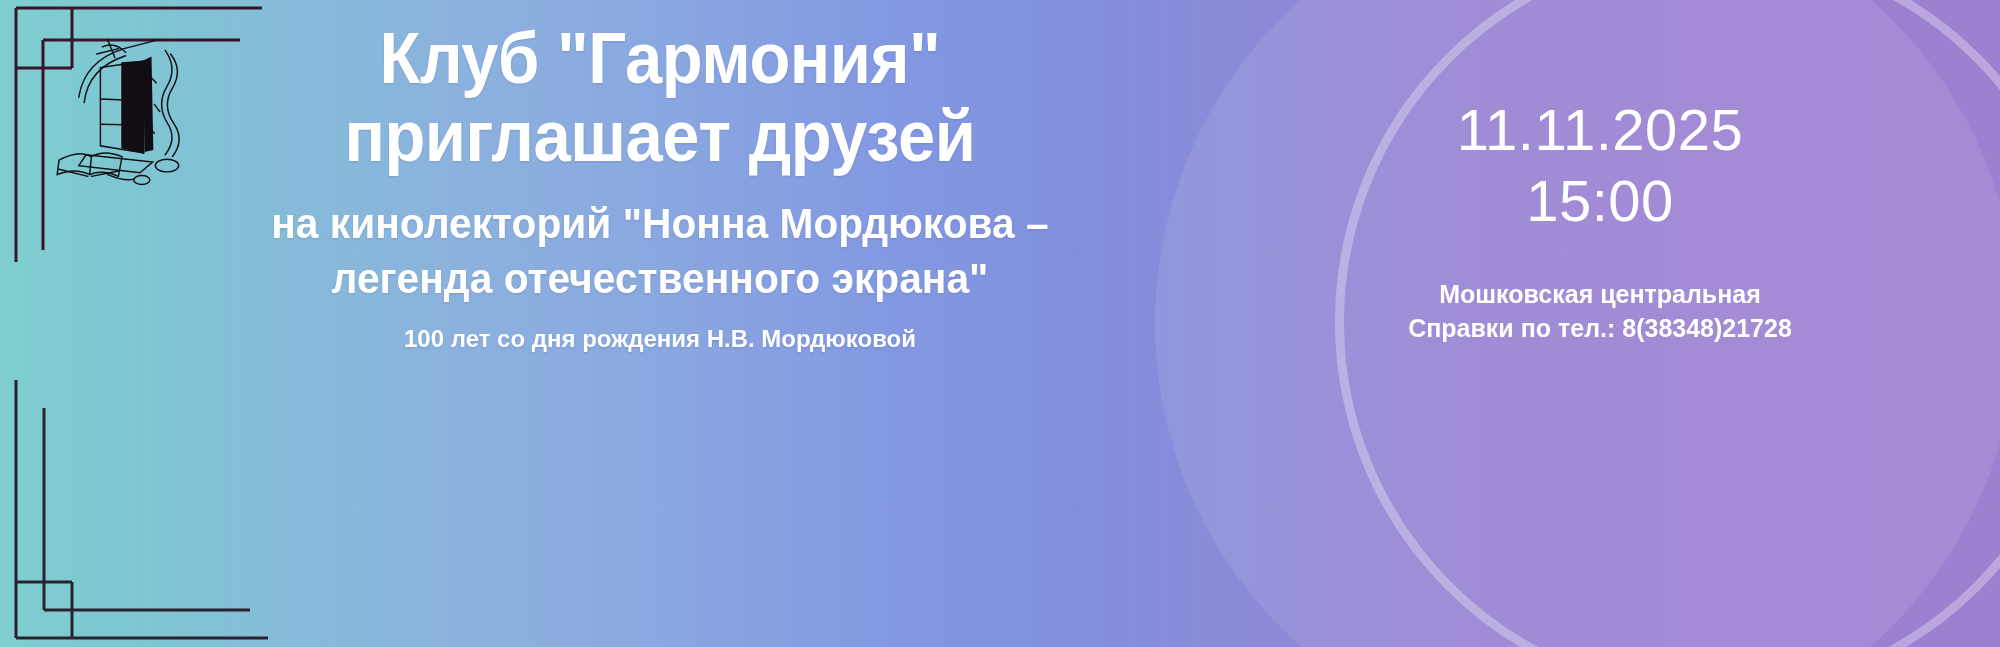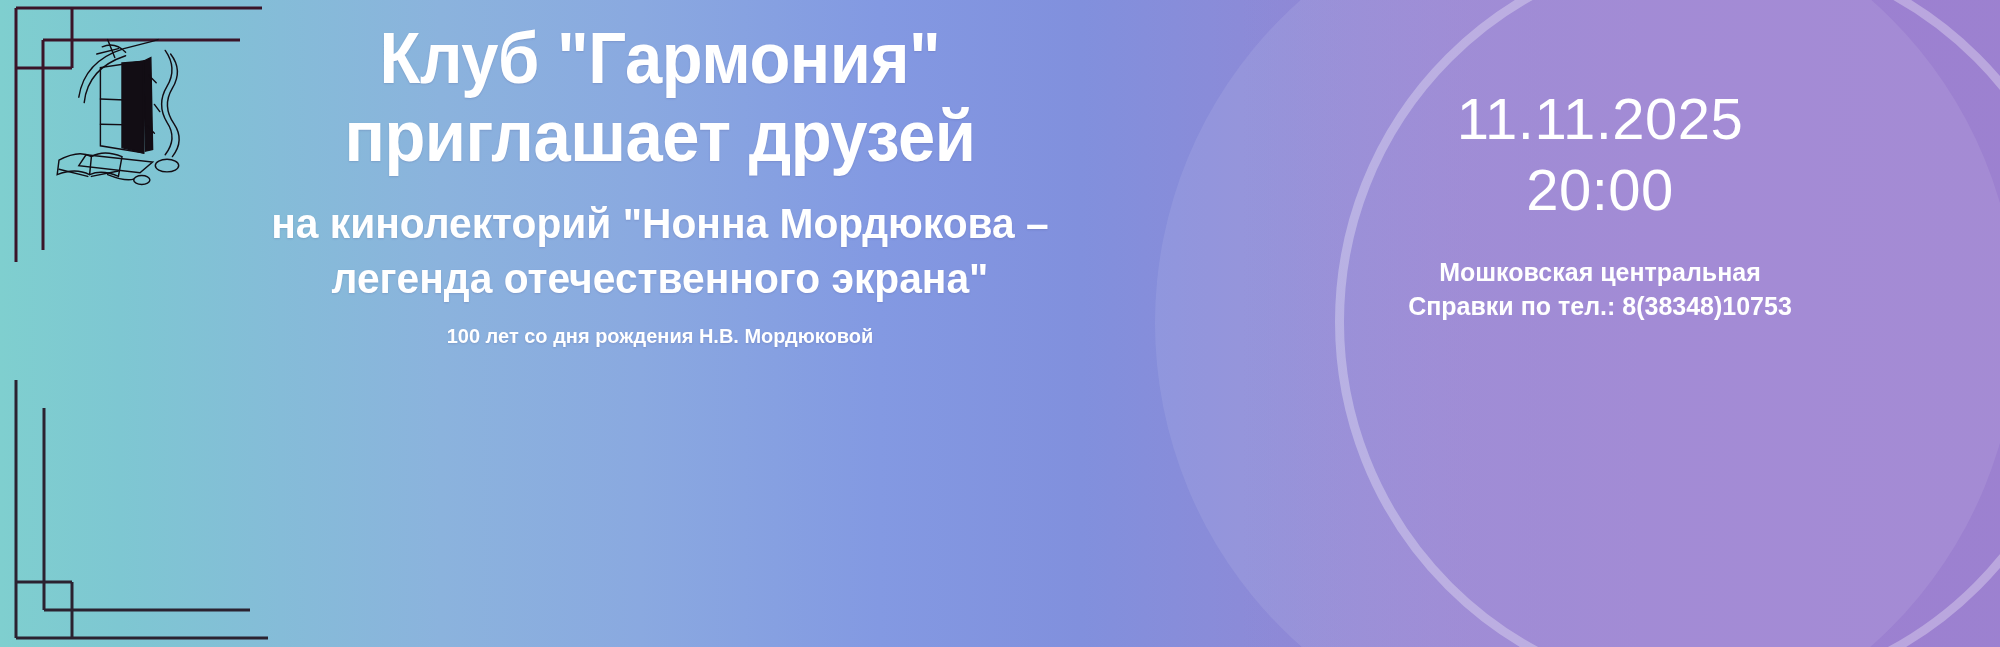--- a/index.html
+++ b/index.html
@@ -74,39 +74,39 @@
     line-height:1.33;
     margin:0;
     padding-top:20px;
     transform:scaleX(0.97);
     transform-origin:center top;
     text-shadow:0 1px 2px rgba(60,60,120,.18);
   }
   .subtitle .ln{display:block;white-space:nowrap;}
   .note{
     font-weight:700;
-    font-size:20px;
+    font-size:24px;
     line-height:1.3;
     margin:0;
     padding-top:16px;
     white-space:nowrap;
     text-shadow:0 1px 2px rgba(60,60,120,.18);
     text-align:center;
   }
 
   .right-block{
     position:absolute;left:1340px;top:78px;width:520px;
     text-align:center;color:#ffffff;
   }
   .datetime{
     font-size:58px;
     font-weight:400;
     line-height:1.23;
     letter-spacing:0.5px;
-    margin:5px;
+    margin:16px;
   }
   .datetime .ln{display:block;}
   .venue{
     font-weight:700;
     font-size:25px;
     line-height:1.37;
     margin:0;
     padding-top:24px;
   }
   .venue .ln{display:block;white-space:nowrap;}
@@ -187,21 +187,21 @@
     <h2 class="subtitle">
       <span class="ln">на кинолекторий "Нонна Мордюкова –</span>
       <span class="ln">легенда отечественного экрана"</span>
     </h2>
     <p class="note">100 лет со дня рождения Н.В. Мордюковой</p>
   </div>
 
   <div class="right-block">
     <div class="datetime">
       <span class="ln">11.11.2025</span>
-      <span class="ln">20:00</span>
+      <span class="ln">15:00</span>
     </div>
     <div class="venue">
       <span class="ln">Мошковская центральная</span>
-      <span class="ln">Справки по тел.: 8(38348)10753</span>
+      <span class="ln">Справки по тел.: 8(38348)21728</span>
     </div>
   </div>
 
 </div>
 
 </body></html>

